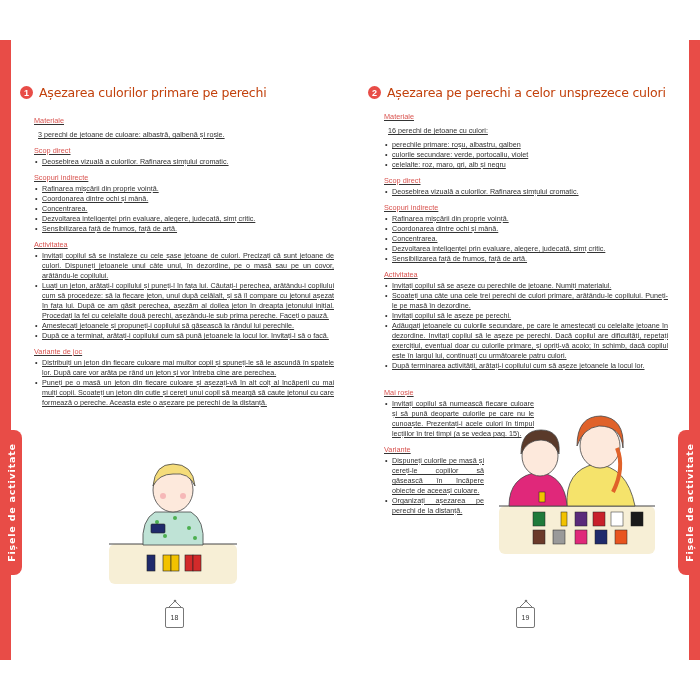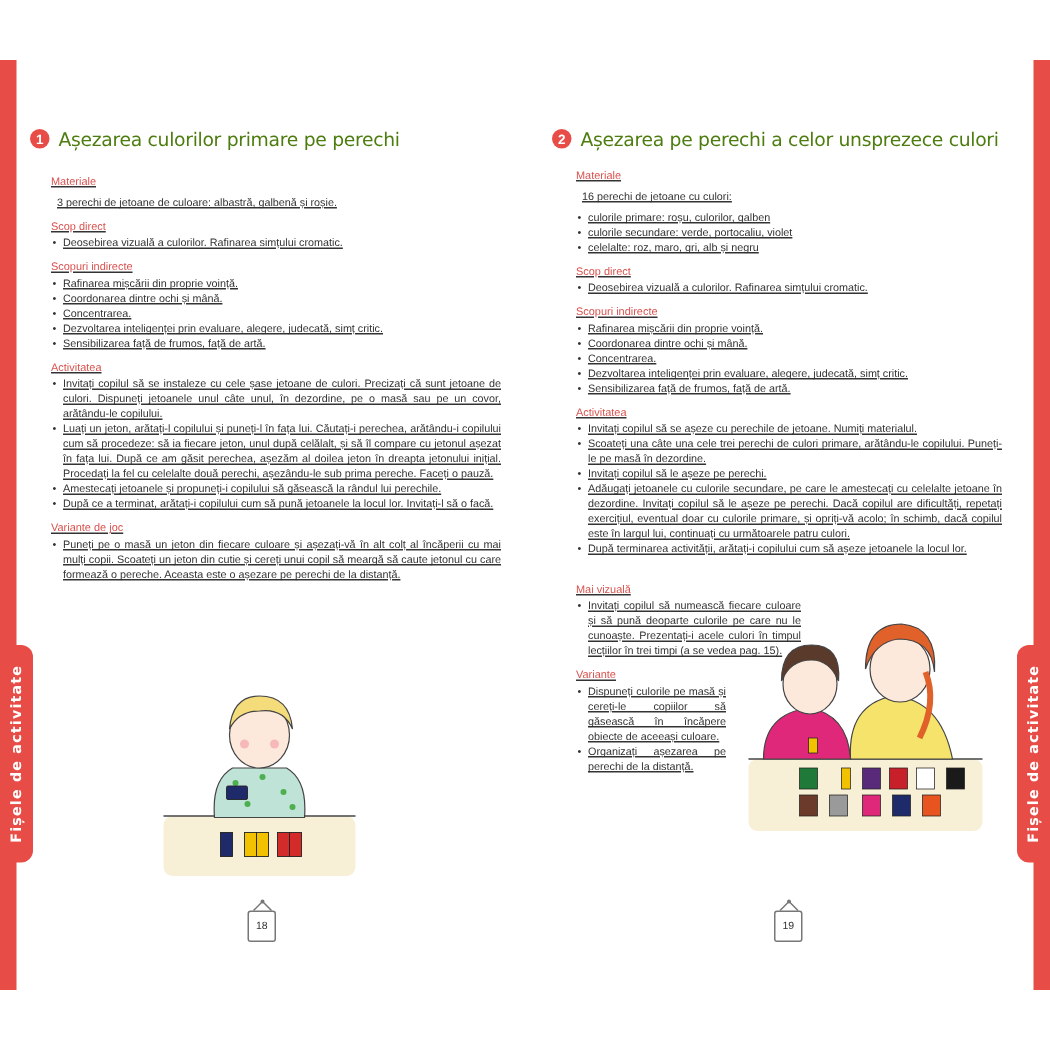--- a/index.html
+++ b/index.html
@@ -6,21 +6,21 @@
   body{width:700px;height:700px;background:#ffffff;position:relative;overflow:hidden;font-family:"Liberation Sans",sans-serif;color:#333;}
   .redbar{position:absolute;background:#e84c47;}
   .redbar.l{left:0;top:40px;width:11px;height:620px;}
   .redbar.r{left:689px;top:40px;width:11px;height:620px;}
   .tab{position:absolute;background:#e84c47;width:22px;height:145px;border-radius:8px;display:flex;align-items:center;justify-content:center;}
   .tab.l{left:0;top:430px;border-top-left-radius:0;border-bottom-left-radius:0;}
   .tab.r{left:678px;top:430px;border-top-right-radius:0;border-bottom-right-radius:0;}
   .tab span{color:#fff;font-weight:bold;font-size:9.5px;transform:rotate(-90deg);white-space:nowrap;letter-spacing:0.8px;font-family:"DejaVu Sans",sans-serif;}
   .heading{position:absolute;display:flex;align-items:center;gap:6px;}
   .badge{width:13px;height:13px;border-radius:50%;background:#e84c47;color:#fff;font-size:9px;font-weight:bold;display:flex;align-items:center;justify-content:center;}
-  .htitle{font-family:"DejaVu Sans",sans-serif;font-size:12.5px;color:#4d7c0f;letter-spacing:-0.2px;}
+  .htitle{font-family:"DejaVu Sans",sans-serif;font-size:12.5px;color:#c2410c;letter-spacing:-0.2px;}
   .content{position:absolute;font-size:7.2px;line-height:10px;color:#333;text-decoration:underline;}
   .sec{color:#d9534f;font-size:7.3px;margin-top:6px;margin-bottom:1px;}
   .sec:first-child{margin-top:0;}
   p{margin:4px;}
   ul{margin:0;padding:0;list-style:none;}
   li{position:relative;padding-left:8px;text-align:justify;}
   li::before{content:"•";position:absolute;left:1px;top:0;}
   .pageno{position:absolute;width:17px;height:19px;border:1.5px solid #777;border-radius:2px;background:#fff;display:flex;align-items:center;justify-content:center;font-size:7px;color:#333;}
   .pageno::before{content:"";position:absolute;top:-7px;left:4px;width:0;height:0;border-left:4px solid transparent;border-right:4px solid transparent;border-bottom:6px solid transparent;border-top:none;box-shadow:none;}
   .illus{position:absolute;}
@@ -59,20 +59,21 @@
   </ul>
   <div class="sec">Activitatea</div>
   <ul>
     <li>Invitați copilul să se instaleze cu cele șase jetoane de culori. Precizați că sunt jetoane de culori. Dispuneți jetoanele unul câte unul, în dezordine, pe o masă sau pe un covor, arătându-le copilului.</li>
     <li>Luați un jeton, arătați-l copilului și puneți-l în fața lui. Căutați-i perechea, arătându-i copilului cum să procedeze: să ia fiecare jeton, unul după celălalt, și să îl compare cu jetonul așezat în fața lui. După ce am găsit perechea, așezăm al doilea jeton în dreapta jetonului inițial. Procedați la fel cu celelalte două perechi, așezându-le sub prima pereche. Faceți o pauză.</li>
     <li>Amestecați jetoanele și propuneți-i copilului să găsească la rândul lui perechile.</li>
     <li>După ce a terminat, arătați-i copilului cum să pună jetoanele la locul lor. Invitați-l să o facă.</li>
   </ul>
   <div class="sec">Variante de joc</div>
   <ul>
+    <li>Distribuiți un jeton din fiecare culoare mai multor copii și spuneți-le să le ascundă în spatele lor. După care vor arăta pe rând un jeton și vor întreba cine are perechea.</li>
     <li>Puneți pe o masă un jeton din fiecare culoare și așezați-vă în alt colț al încăperii cu mai mulți copii. Scoateți un jeton din cutie și cereți unui copil să meargă să caute jetonul cu care formează o pereche. Aceasta este o așezare pe perechi de la distanță.</li>
   </ul>
 </div>
 
 <svg class="illus" style="left:105px;top:450px;" width="140" height="135" viewBox="0 0 140 135">
   <rect x="4" y="94" width="128" height="40" rx="6" fill="#f7efd6"></rect>
   <line x1="4" y1="94" x2="132" y2="94" stroke="#444" stroke-width="1"></line>
   <path d="M38 95 Q36 70 50 62 L86 62 Q100 70 98 95 Z" fill="#bfe3d6" stroke="#444" stroke-width="0.8"></path>
   <g fill="#4caf50">
       <circle cx="52" cy="72" r="2"></circle>
@@ -103,21 +104,21 @@
 
 <div class="heading" style="left:368px;top:85px;">
   <div class="badge">2</div>
   <div class="htitle">Așezarea pe perechi a celor unsprezece culori</div>
 </div>
 
 <div class="content" style="left:384px;top:112px;width:284px;">
   <div class="sec">Materiale</div>
   <p>16 perechi de jetoane cu culori:</p>
   <ul>
-    <li>culorile primare: roșu, culorilor, galben</li>
+    <li>perechile primare: roșu, albastru, galben</li>
     <li>culorile secundare: verde, portocaliu, violet</li>
     <li>celelalte: roz, maro, gri, alb și negru</li>
   </ul>
   <div class="sec">Scop direct</div>
   <ul>
       <li>Deosebirea vizuală a culorilor. Rafinarea simțului cromatic.</li>
     </ul>
   <div class="sec">Scopuri indirecte</div>
   <ul>
     <li>Rafinarea mișcării din proprie voință.</li>
@@ -130,21 +131,21 @@
   <ul>
     <li>Invitați copilul să se așeze cu perechile de jetoane. Numiți materialul.</li>
     <li>Scoateți una câte una cele trei perechi de culori primare, arătându-le copilului. Puneți-le pe masă în dezordine.</li>
     <li>Invitați copilul să le așeze pe perechi.</li>
     <li>Adăugați jetoanele cu culorile secundare, pe care le amestecați cu celelalte jetoane în dezordine. Invitați copilul să le așeze pe perechi. Dacă copilul are dificultăți, repetați exercițiul, eventual doar cu culorile primare, și opriți-vă acolo; în schimb, dacă copilul este în largul lui, continuați cu următoarele patru culori.</li>
     <li>După terminarea activității, arătați-i copilului cum să așeze jetoanele la locul lor.</li>
   </ul>
 </div>
 
 <div class="content" style="left:384px;top:388px;width:150px;">
-  <div class="sec">Mai vizuală</div>
+  <div class="sec">Mai roșie</div>
   <ul>
       <li>Invitați copilul să numească fiecare culoare și să pună deoparte culorile pe care nu le cunoaște. Prezentați-i acele culori în timpul lecțiilor în trei timpi (a se vedea pag. 15).</li>
     </ul>
   <div class="sec">Variante</div>
   <ul style="width:100px;">
     <li>Dispuneți culorile pe masă și cereți-le copiilor să găsească în încăpere obiecte de aceeași culoare.</li>
     <li>Organizați așezarea pe perechi de la distanță.</li>
   </ul>
 </div>
 

